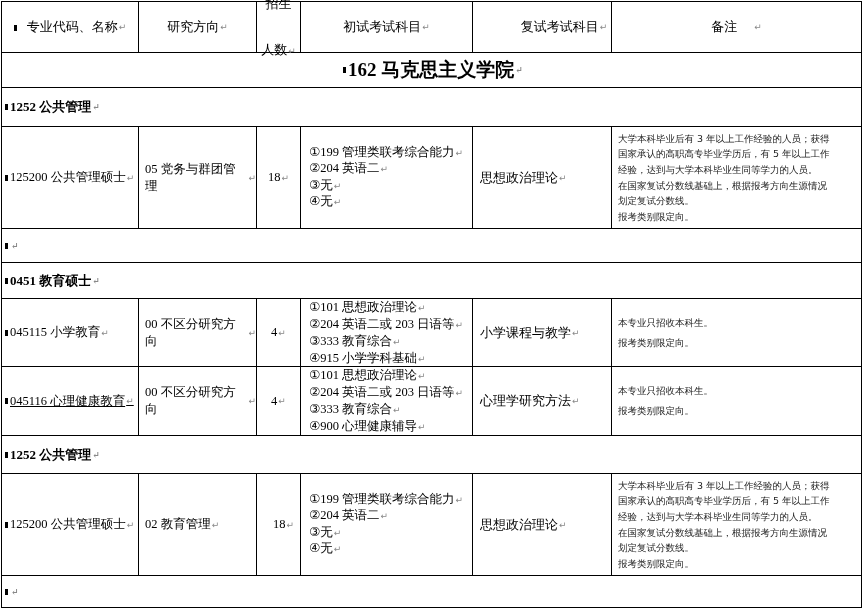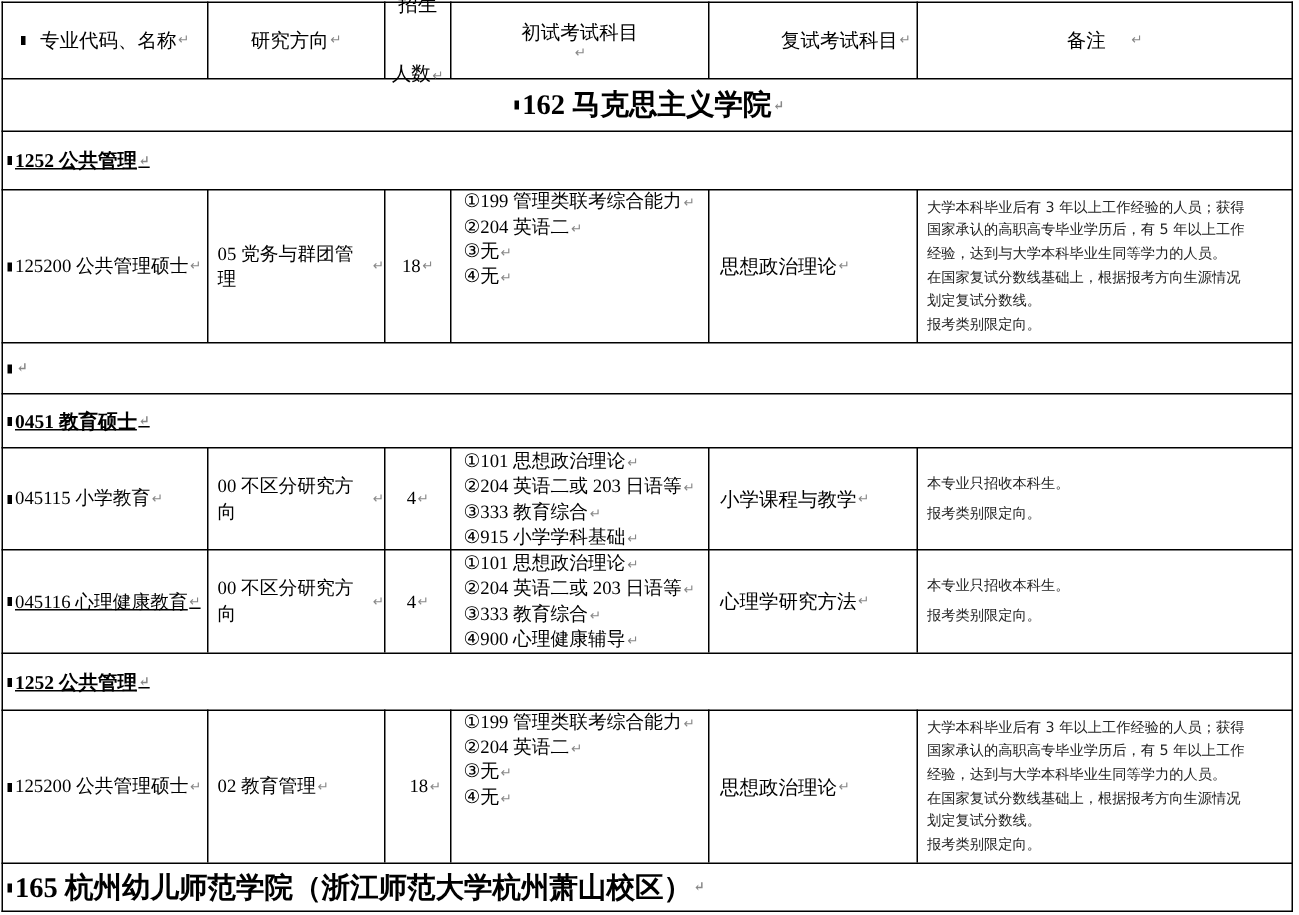--- a/index.html
+++ b/index.html
@@ -3,24 +3,24 @@
 <meta charset="utf-8">
 <style>
   html, body { margin:0; padding:0; background:#ffffff; }
   body { width:866px; height:610px; position:relative; overflow:hidden; font-family:"Liberation Serif","DejaVu Serif",serif; color:#000; }
   .hline { position:absolute; height:1px; background:#000; }
   .vline { position:absolute; width:1px; background:#000; }
   .cell { position:absolute; display:flex; align-items:center; box-sizing:border-box; }
   .center { justify-content:center; text-align:center; }
   .hdr { font-family:"DejaVu Sans","Liberation Sans",sans-serif; font-size:13px; }
   .college { font-weight:bold; font-size:19px; padding-left:3px; }
-  .major { font-weight:bold; font-size:13px; padding-left:3px;text-decoration:underline; }
+  .major { font-weight:bold; font-size:13px; padding-left:3px; }
   .txt { font-size:12.5px; font-family:"Liberation Serif","DejaVu Sans",serif; }
   .note { font-family:"DejaVu Sans","Liberation Sans",sans-serif; font-size:9.5px; color:#222; line-height:15.6px; padding-left:6px; align-items:flex-start; flex-direction:column; justify-content:center; }
-  .subj { flex-direction:column; align-items:flex-start; padding-left:8px; font-size:12.5px; line-height:15.5px; }
+  .subj { flex-direction:column; align-items:flex-start; justify-content:center; padding-left:8px; font-size:12.5px; line-height:15.5px; }
   .mark::before { content:""; display:inline-block; width:3px; height:6px; background:#000; margin-right:2px; vertical-align:middle; }
   .ret { color:#888; font-size:9px; margin-left:1px; }
   .hdr-cell { font-family:"DejaVu Sans","Liberation Sans",sans-serif; font-size:13px; }
   .two-line { flex-direction:column; line-height:18px; }
   .cornermark { position:absolute; width:6px; height:6px; border-left:1px solid #888; border-top:1px solid #888; }
 </style>
 </head>
 <body>
 
 <div class="cornermark" style="left:-2px;top:-2px;"></div>
@@ -72,21 +72,21 @@
     <span class="ret">↵</span>
 </div>
 <div class="cell center hdr-cell" style="left:139px;top:2px;width:117px;height:50px;">
   <span>研究方向</span>
     <span class="ret">↵</span>
 </div>
 <div class="cell center hdr-cell two-line" style="left:257px;top:2px;width:43px;height:50px;gap:28px;">
   <span>招生</span>
   <span><span>人数</span><span class="ret">↵</span></span>
 </div>
-<div class="cell center hdr-cell" style="left:301px;top:2px;width:171px;height:50px;flex-direction:column;">
+<div class="cell center hdr-cell" style="left:301px;top:2px;width:171px;height:50px;">
   <span>初试考试科目</span>
     <span class="ret">↵</span>
 </div>
 <div class="cell center hdr-cell" style="left:495px;top:2px;width:138px;height:50px;text-align:right;">
   <span>复试考试科目</span>
     <span class="ret">↵</span>
 </div>
 <div class="cell center hdr-cell" style="left:612px;top:2px;width:249px;height:50px;gap:16px;">
   <span>备注</span>
     <span class="ret">↵</span>
@@ -224,15 +224,14 @@
 <div class="cell note" style="left:612px;top:474px;width:249px;height:101px;">
   <div>大学本科毕业后有 3 年以上工作经验的人员；获得</div>
   <div>国家承认的高职高专毕业学历后，有 5 年以上工作</div>
   <div>经验，达到与大学本科毕业生同等学力的人员。</div>
   <div>在国家复试分数线基础上，根据报考方向生源情况</div>
   <div>划定复试分数线。</div>
   <div>报考类别限定向。</div>
 </div>
 
 <div class="cell college mark" style="left:2px;top:576px;width:859px;height:31px;">
-  <span>165 杭州幼儿师范学院（浙江师范大学杭州萧山校区）</span>
     <span class="ret">↵</span>
 </div>
 
 </body></html>

